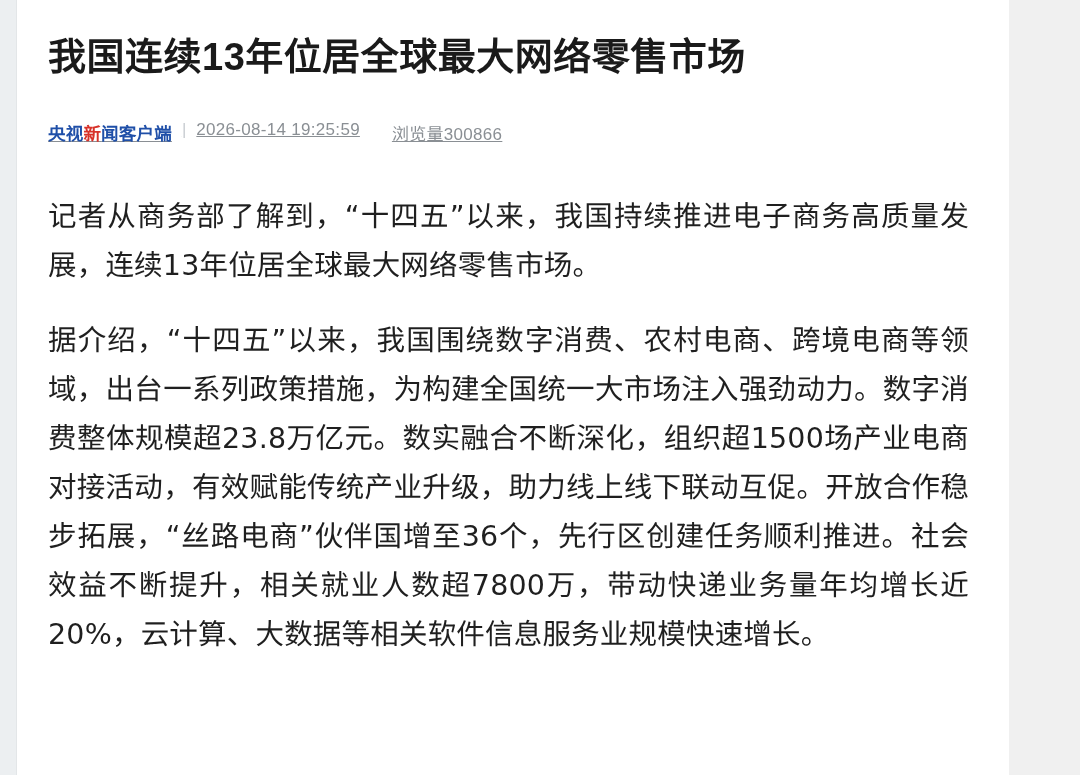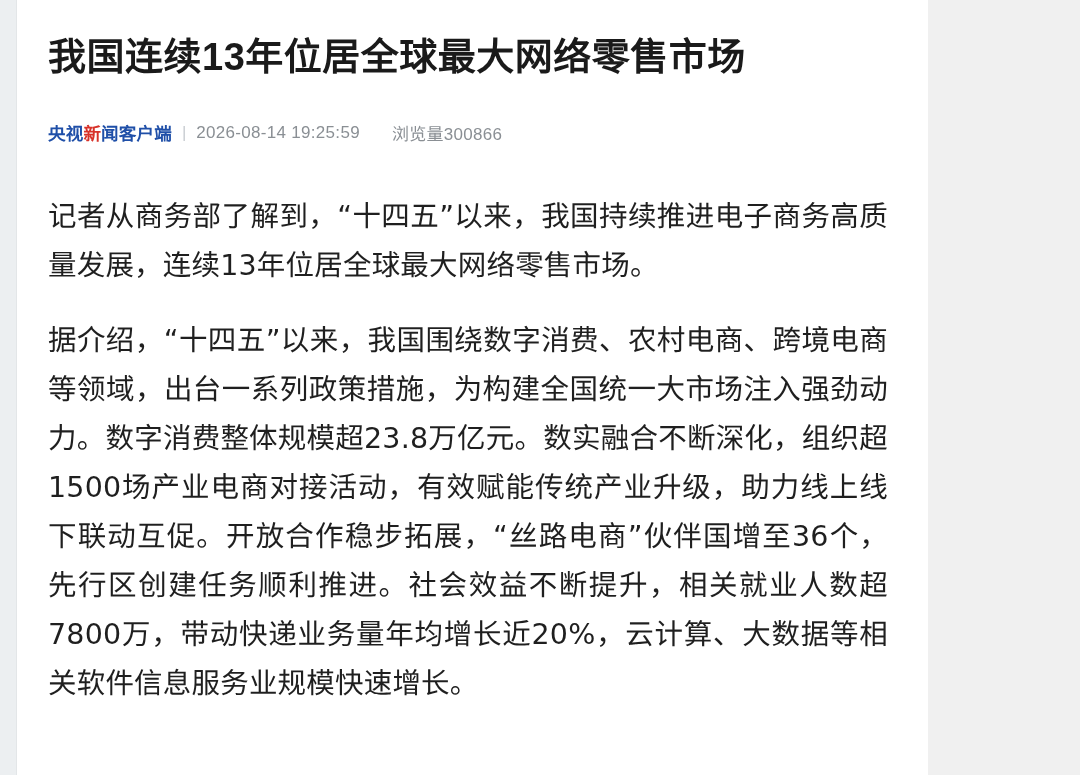--- a/index.html
+++ b/index.html
@@ -8,21 +8,21 @@
     background: #f0f0f0;
   }
   body {
     width: 1080px;
     height: 775px;
     overflow: hidden;
     font-family: "Liberation Sans", sans-serif;
   }
   .page {
     position: relative;
-    width: 928px;
+    width: 1009px;
     height: 775px;
     background: #ffffff;
     box-sizing: border-box;
     padding: 0 40px;
   }
   .left-rail {
     position: absolute;
     left: 0;
     top: 0;
     width: 16px;
@@ -38,24 +38,25 @@
     line-height: 1.32;
     font-weight: bold;
     color: #1a1a1a;
     letter-spacing: 0.5px;
     margin: 0 0 0 8px;
     padding-top: 6px;
   }
   .meta-row {
     margin: 38px 0 0 8px;
     display: flex;
-    align-items: center;
+    align-items: flex-start;
     font-size: 17px;
     color: #8a8f94;
     white-space: nowrap;
+    text-decoration: underline;
   }
   .source {
     font-weight: bold;
     font-size: 17.5px;
     letter-spacing: 0.2px;
   }
   .source .s1 { color: #1f4fa8; }
   .source .s2 { color: #d8322a; }
   .source .s3 { color: #1f4fa8; }
   .meta-sep {

